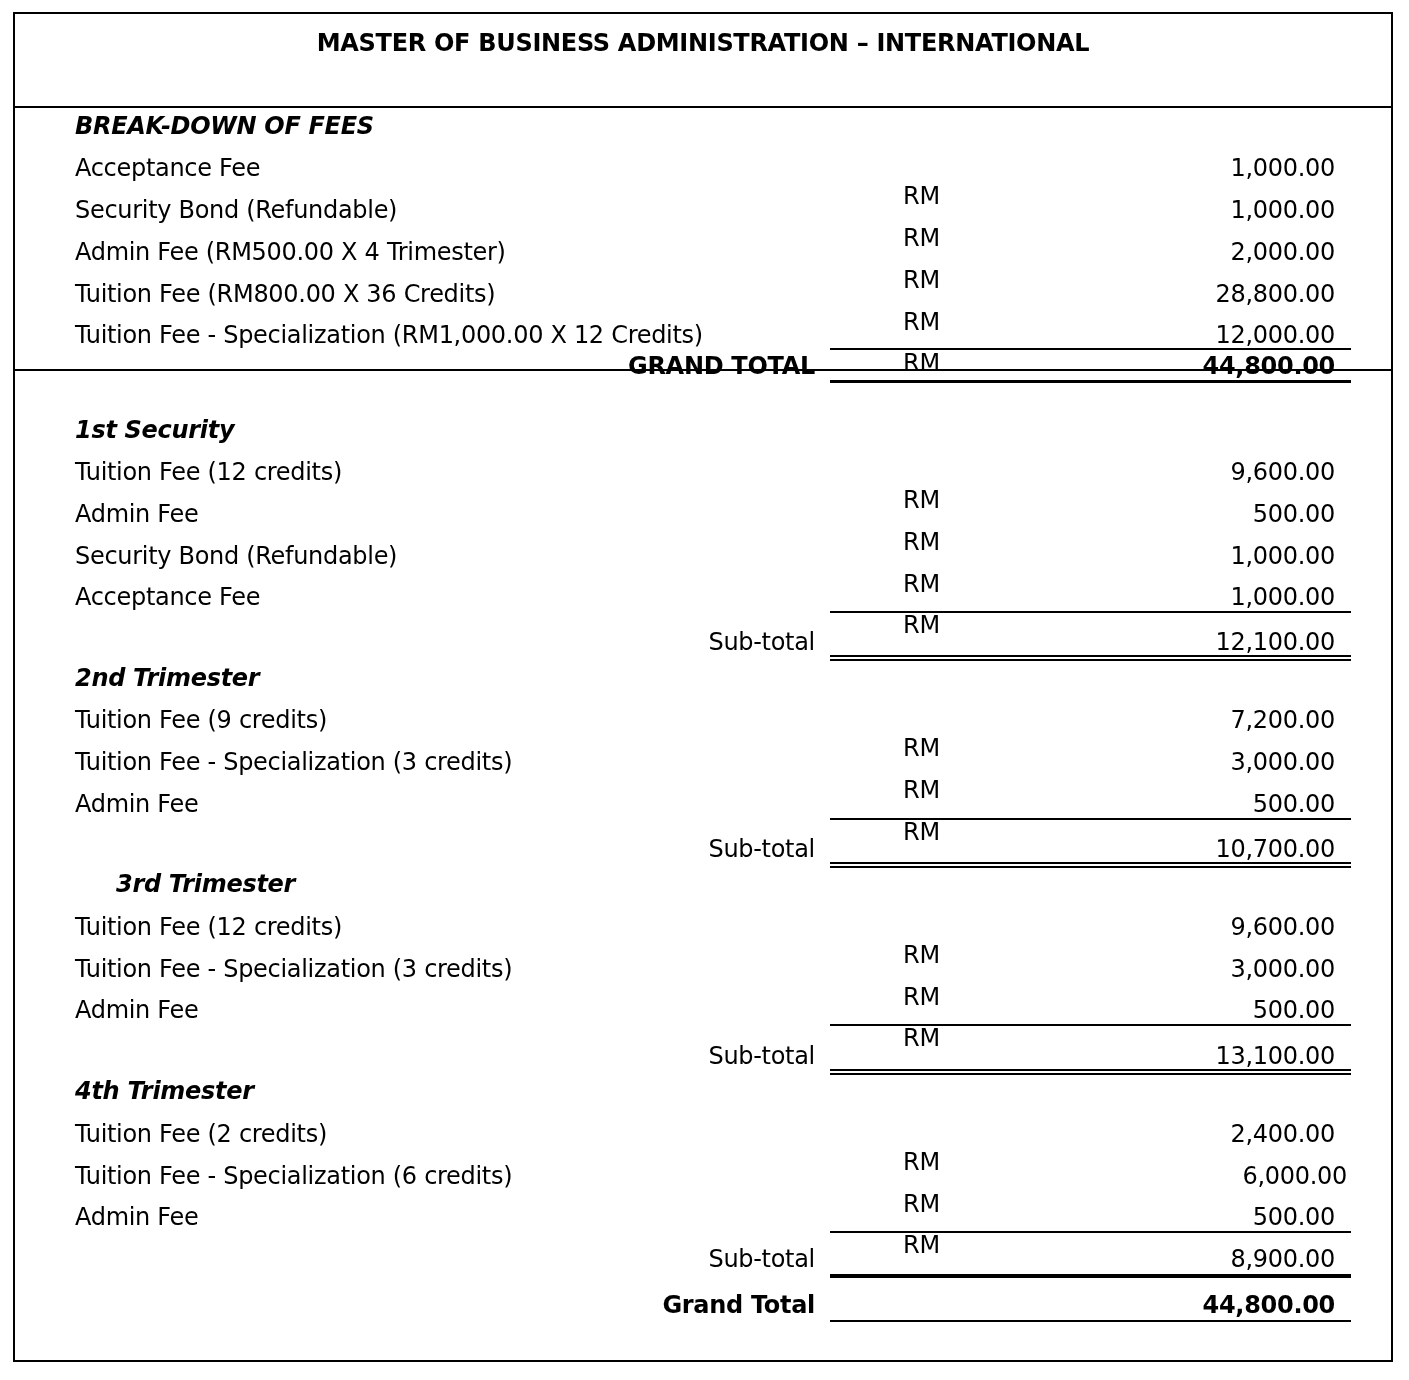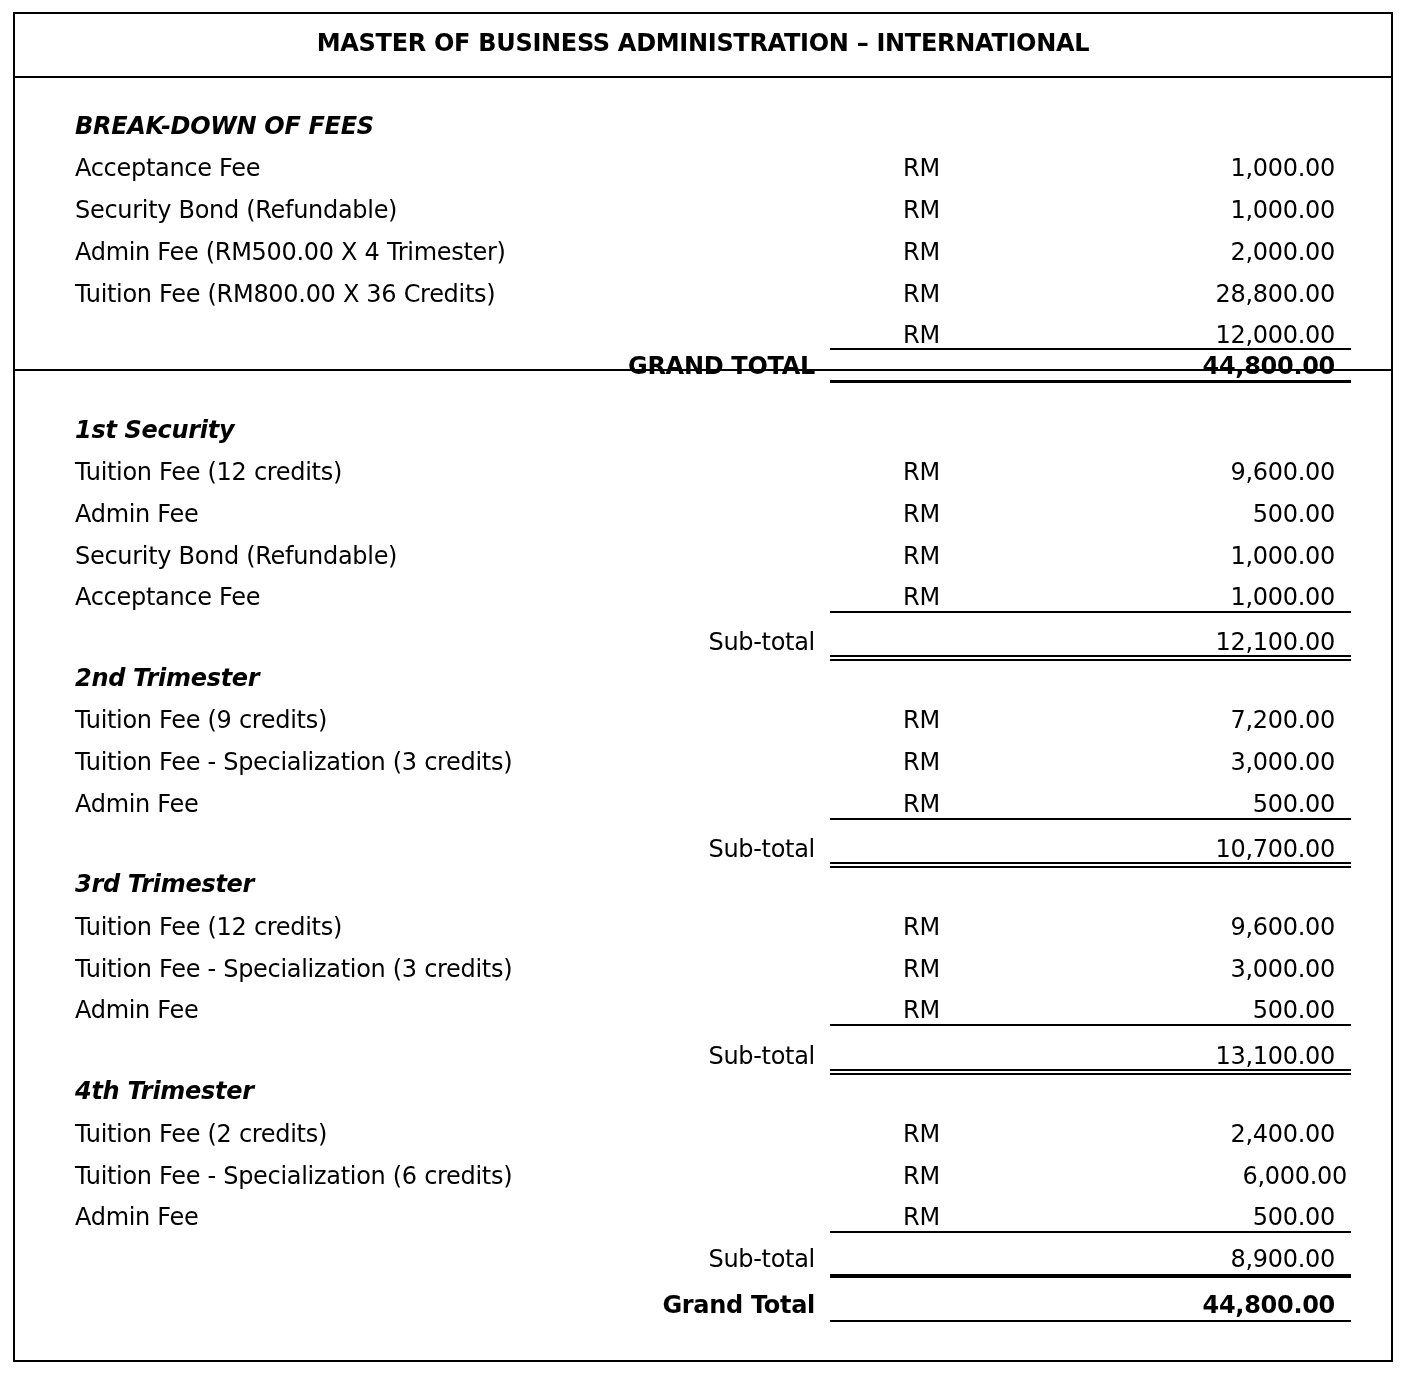--- a/index.html
+++ b/index.html
@@ -1,27 +1,27 @@
 <!DOCTYPE html>
 <html><head>
 <meta charset="utf-8">
 <style>
   html, body { margin: 0; padding: 0; background: #ffffff; }
   body { width: 1409px; height: 1380px; position: relative; font-family: "DejaVu Sans", "Liberation Sans", sans-serif; color: #000; }
   .frame { position: absolute; left: 13px; top: 12px; width: 1380px; height: 1350px; border: 2px solid #000; box-sizing: border-box; }
-  .title-box { position: absolute; left: 0; top: 0; width: 100%; height: 64px; border-bottom: 2px solid #000; box-sizing: border-box; text-align: center; }
+  .title-box { position: absolute; left: 0; top: 0; width: 100%; height: 94px; border-bottom: 2px solid #000; box-sizing: border-box; text-align: center; }
   .title-line { font-weight: bold; font-size: 24px; line-height: 30px; letter-spacing: -0.3px; }
   .title-line.l1 { padding-top: 14px; }
   .section { position: absolute; left: 0; width: 100%; }
   .sec1 { top: 86px; height: 271px; border-bottom: 2px solid #000; box-sizing: border-box; }
   .sec2 { top: 400px; }
   .heading { position: absolute; left: 60px; font-weight: bold; font-style: italic; font-size: 24px; letter-spacing: -0.3px; }
   .row { position: absolute; left: 0; width: 100%; height: 40px; font-size: 24px; letter-spacing: -0.3px; }
   .row .label { position: absolute; left: 60px; }
-  .row .cur { position: absolute; left: 888px; }
+  .row .cur { position: absolute; left: 888px; margin-top: 28px; }
   .row .amt { position: absolute; right: 56px; text-align: right; }
   .row .sublabel { position: absolute; right: 576px; text-align: left; }
   .row.bold .sublabel, .row.bold .amt { font-weight: bold; }
   .rule { position: absolute; left: 815px; width: 521px; background: #000; }
   .rule.thin { height: 2px; }
   .rule.thick { height: 3px; }
   .rule.double { height: 6px; background: transparent; border-top: 2px solid #000; border-bottom: 2px solid #000; box-sizing: border-box; }
   .rule.heavy { height: 4px; }
 </style>
 </head>
@@ -50,20 +50,21 @@
       <span class="label">Admin Fee (RM500.00 X 4 Trimester)</span>
       <span class="cur">RM</span>
       <span class="amt">2,000.00</span>
     </div>
     <div class="row" style="top:180px;">
       <span class="label">Tuition Fee (RM800.00 X 36 Credits)</span>
       <span class="cur">RM</span>
       <span class="amt">28,800.00</span>
     </div>
     <div class="row" style="top:221px;">
+      <span class="label">Tuition Fee - Specialization (RM1,000.00 X 12 Credits)</span>
       <span class="cur">RM</span>
       <span class="amt">12,000.00</span>
     </div>
     <div class="rule thin" style="top:248px;"></div>
     <div class="row bold" style="top:252px;">
       <span class="sublabel">GRAND TOTAL</span>
       <span class="amt">44,800.00</span>
     </div>
     <div class="rule thick" style="top:280px;"></div>
   </div>
@@ -114,21 +115,21 @@
       <span class="cur">RM</span>
       <span class="amt">500.00</span>
     </div>
     <div class="rule thin" style="top:404px;"></div>
     <div class="row" style="top:421px;">
       <span class="sublabel">Sub-total</span>
       <span class="amt">10,700.00</span>
     </div>
     <div class="rule double" style="top:448px;"></div>
 
-    <div class="heading" style="top:456px;">3rd Trimester</div>
+    <div class="heading" style="top:456px;margin-left:41px;">3rd Trimester</div>
     <div class="row" style="top:499px;">
       <span class="label">Tuition Fee (12 credits)</span>
       <span class="cur">RM</span>
       <span class="amt">9,600.00</span>
     </div>
     <div class="row" style="top:541px;">
       <span class="label">Tuition Fee - Specialization (3 credits)</span>
       <span class="cur">RM</span>
       <span class="amt">3,000.00</span>
     </div>

